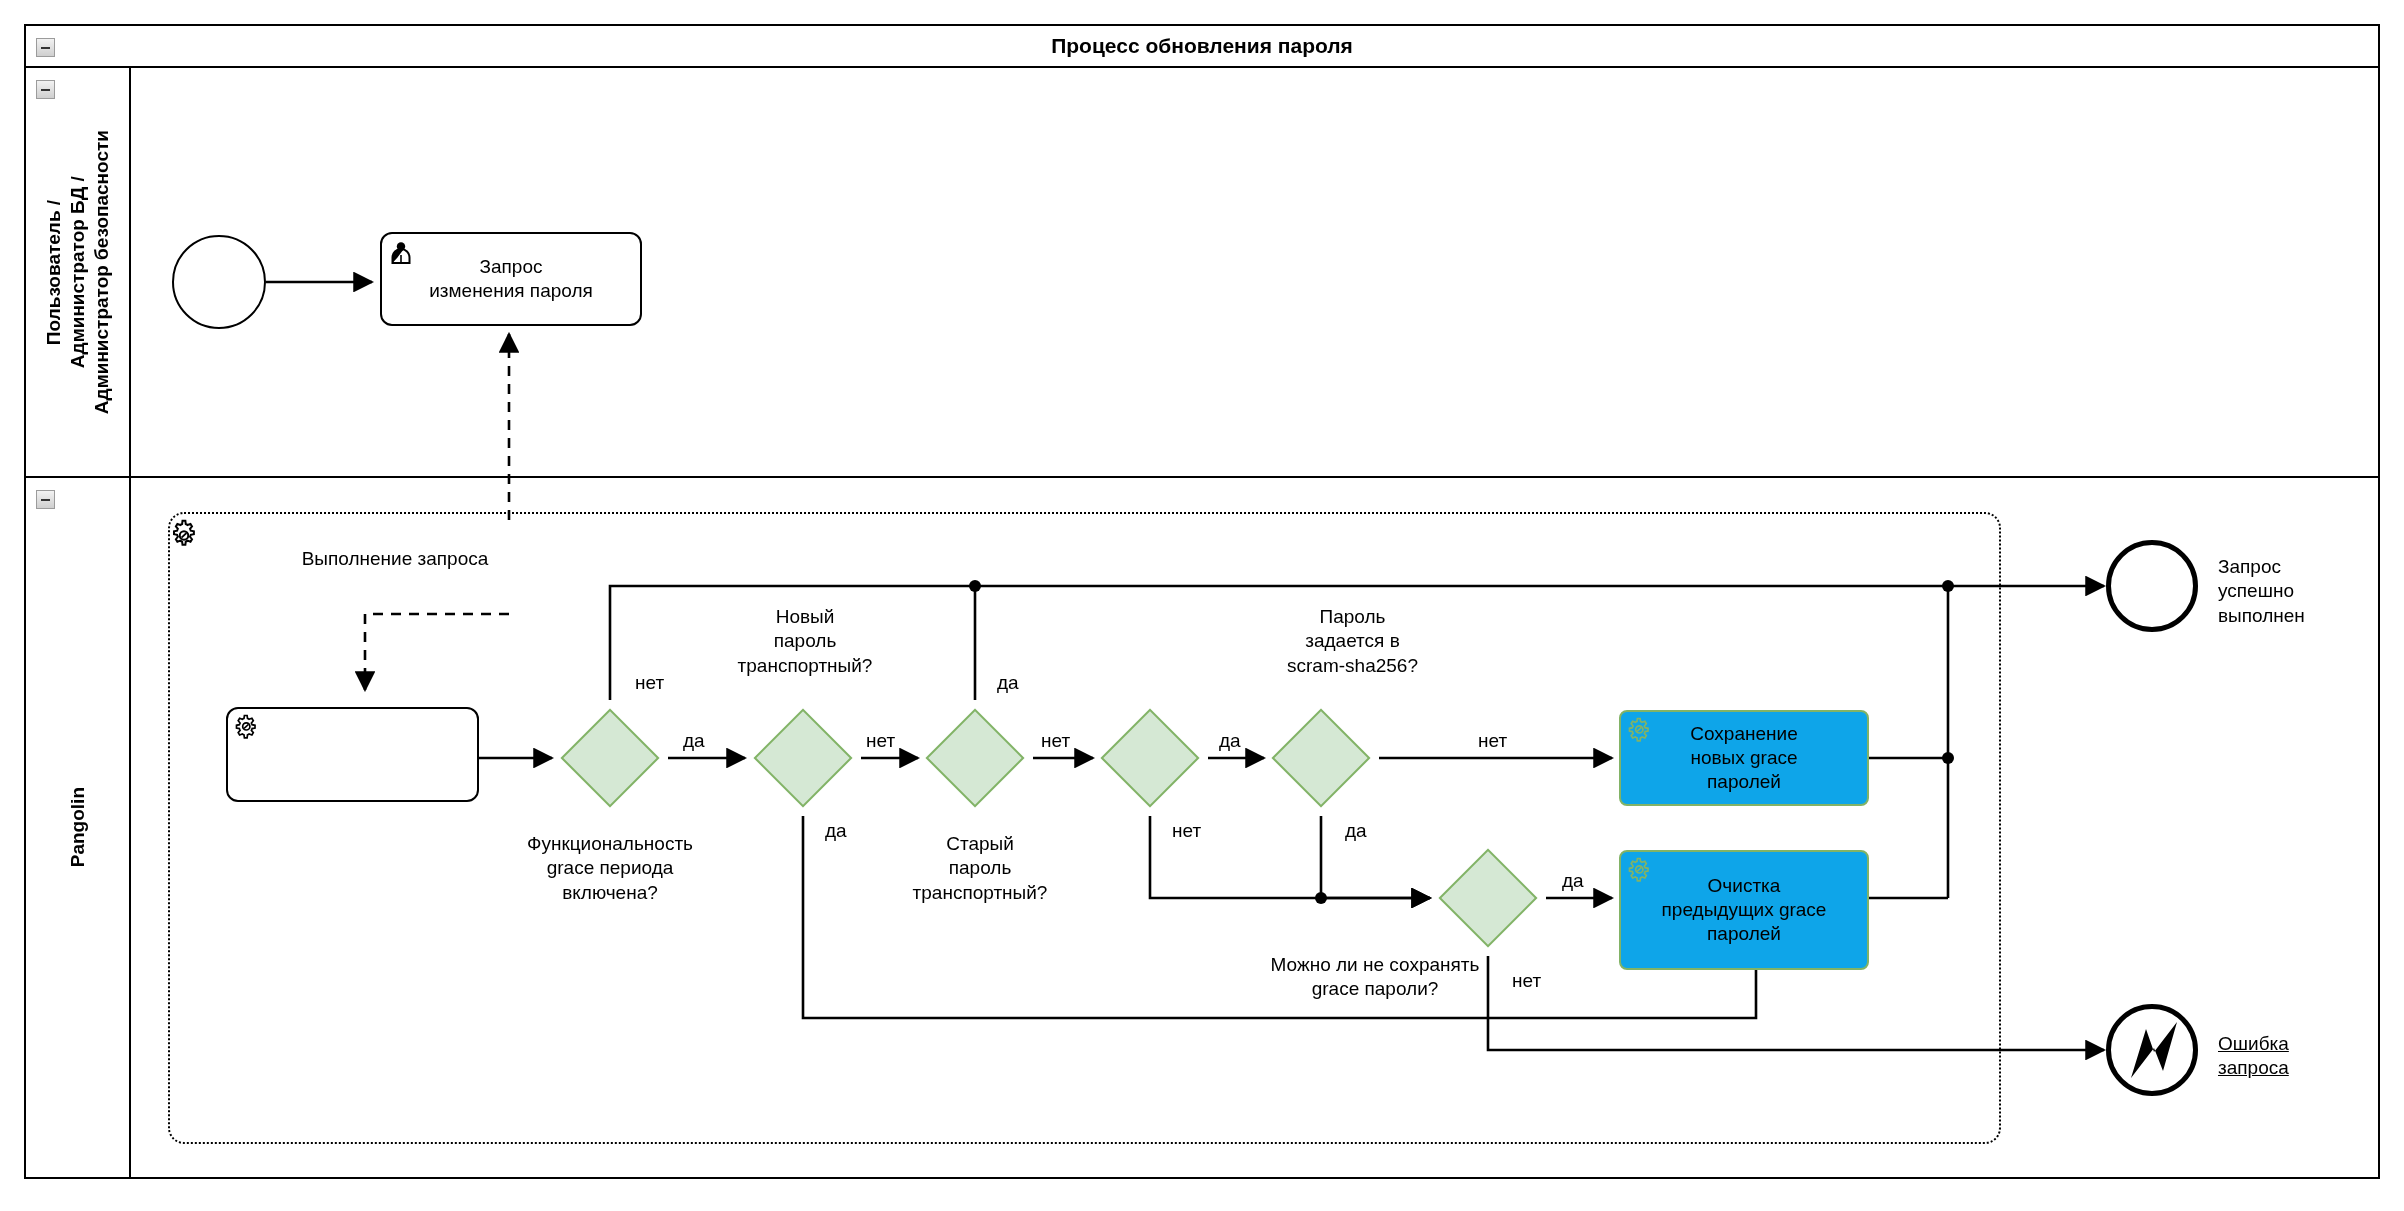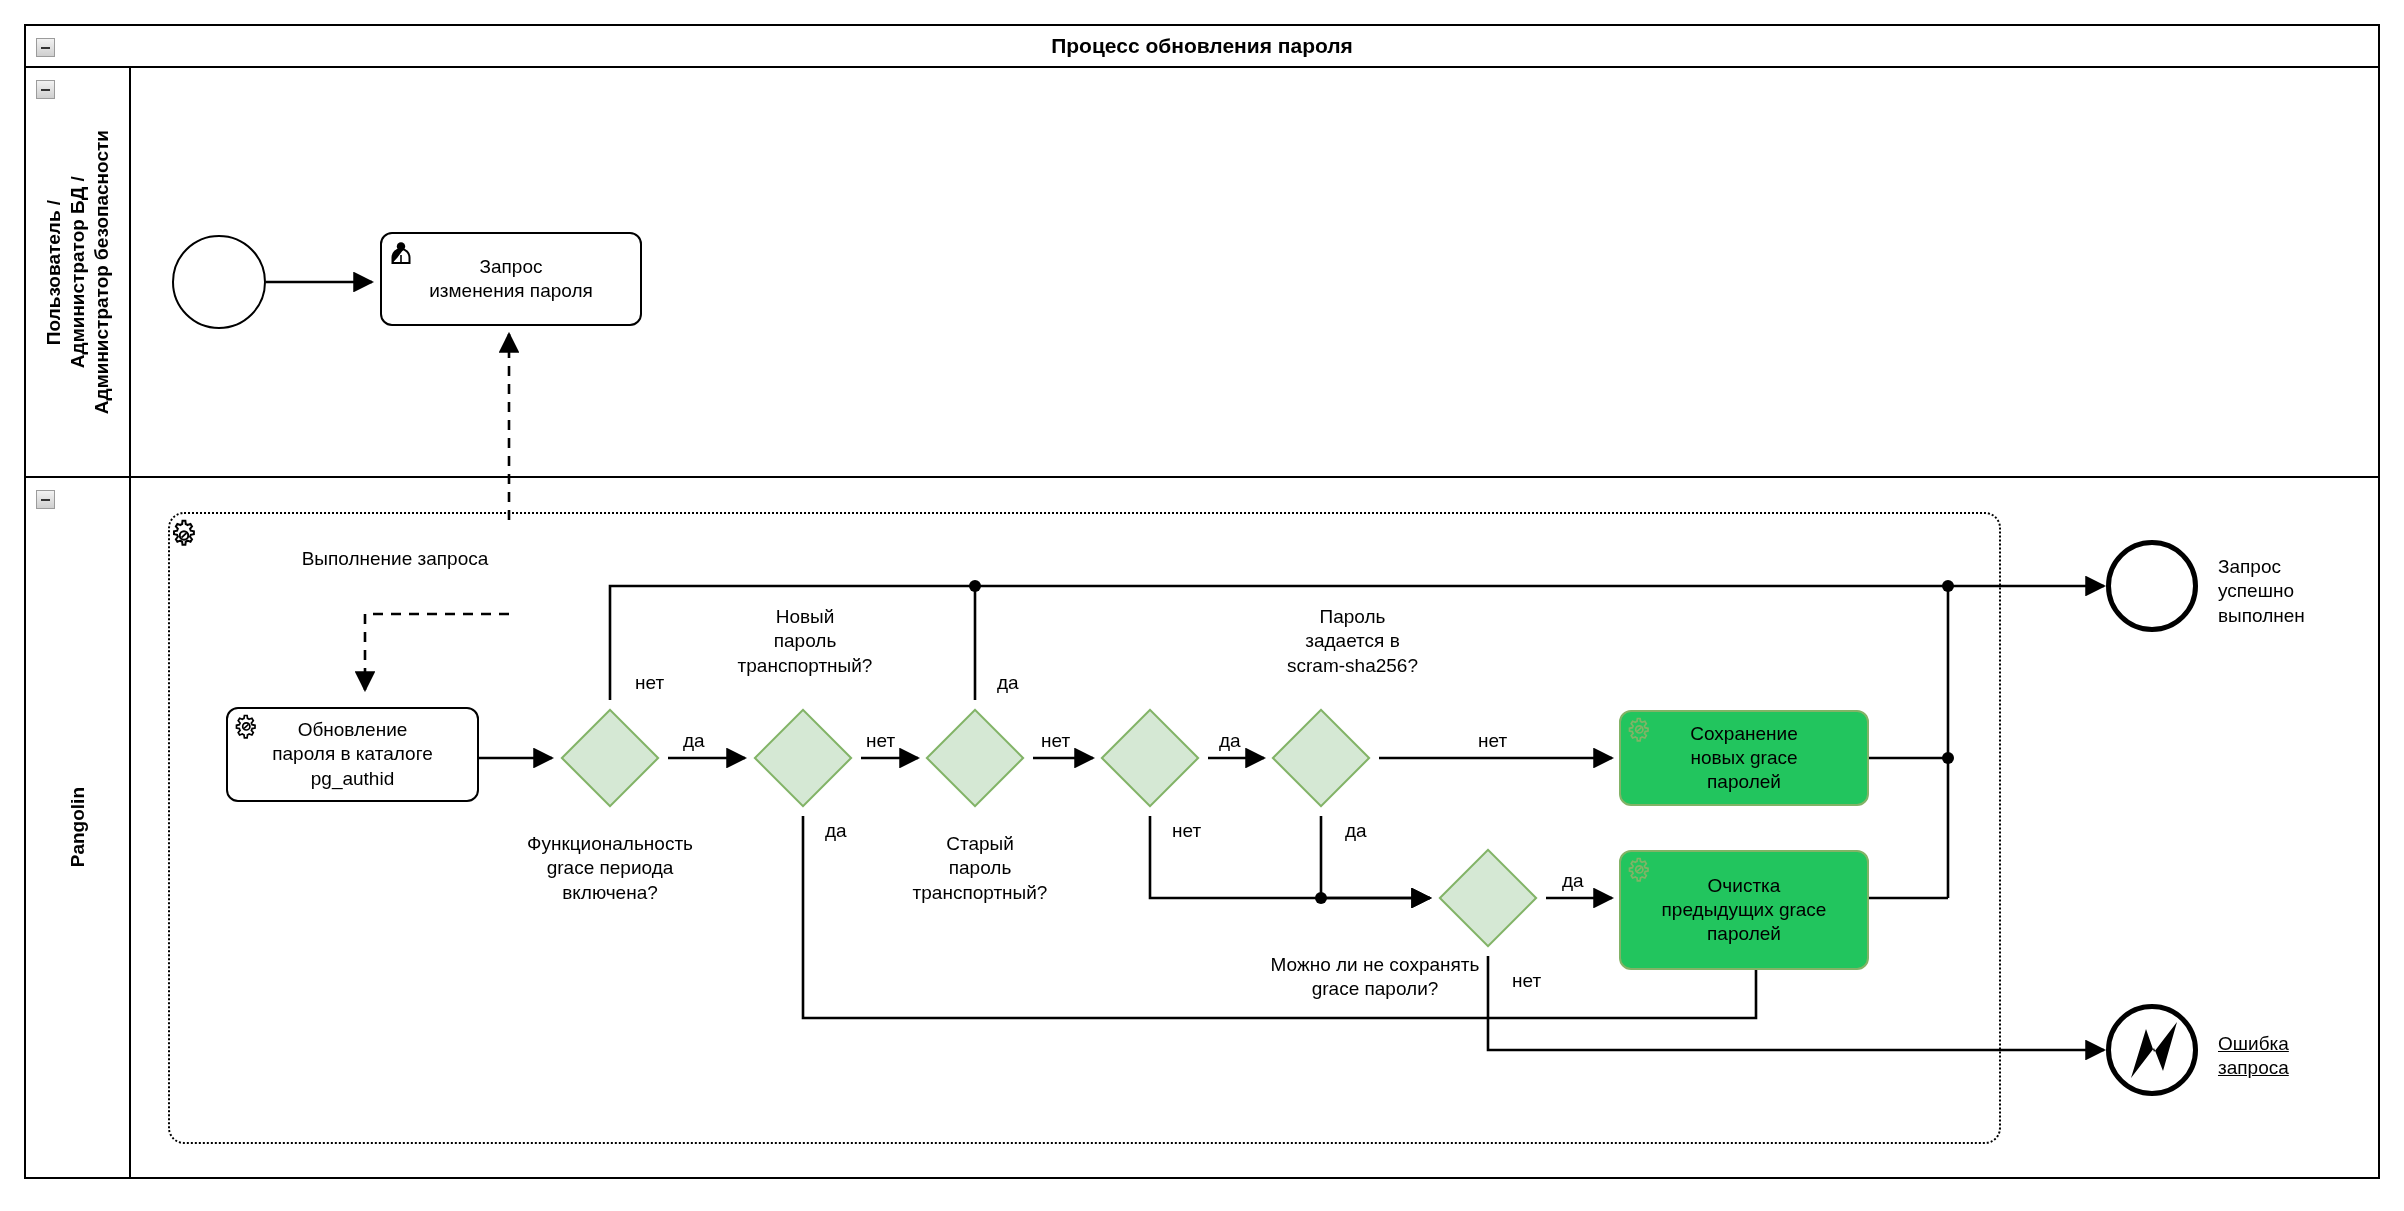--- a/index.html
+++ b/index.html
@@ -14,21 +14,21 @@
        color:#000;text-align:center;line-height:1.25;white-space:pre-line;}
   .lane-div{position:absolute;border-top:2px solid #000;}
   .collapse-btn{position:absolute;width:19px;height:19px;box-sizing:border-box;
        border:1px solid #9b9b9b;background:linear-gradient(#f2f2f2,#cfcfcf);
        display:flex;align-items:center;justify-content:center;}
   .collapse-btn i{display:block;width:9px;height:2px;background:#333;}
   .subproc{position:absolute;box-sizing:border-box;border:2px dotted #000;border-radius:16px;background:transparent;}
   .task{position:absolute;box-sizing:border-box;border:2px solid #000;border-radius:12px;background:#fff;
        display:flex;align-items:center;justify-content:center;text-align:center;font-size:19px;color:#000;
        line-height:1.28;white-space:pre-line;padding:4px 10px 4px 10px;}
-  .task.green{background:#22c55e;border-color:#82b366;}
+  .task.green{background:#0ea5e9;border-color:#82b366;border-radius:8px;}
   .task .tico{position:absolute;left:6px;top:5px;width:26px;height:26px;}
   .gw{position:absolute;width:100px;height:100px;}
   .gw .shape{position:absolute;left:50%;top:50%;width:70px;height:70px;margin:-35px 0 0 -35px;
        background:#d5e8d4;border:2px solid #82b366;transform:rotate(45deg);box-sizing:border-box;}
   .ev{position:absolute;border-radius:50%;box-sizing:border-box;background:#fff;}
   .ev.start{border:2px solid #000;}
   .ev.end{border:5px solid #000;}
   .lbl{position:absolute;font-size:19px;color:#000;line-height:1.28;text-align:center;white-space:pre-line;}
   .lbl.left{text-align:left;}
   .flowlbl{position:absolute;font-size:19px;color:#000;white-space:nowrap;}
@@ -148,23 +148,20 @@
   </div>
 
   <div class="lbl" style="left:270px;top:547px;width:250px;">Выполнение запроса</div>
 
   <div class="task" style="left:226px;top:707px;width:253px;height:95px;">
     <svg class="tico" viewBox="0 0 26 26">
       <path d="M15.6,3.8 l2.8,-1.0 l1.4,2.4 l-1.9,2.3 a7,7 0 0 1 0.7,1.7 l2.9,0.6 l0,2.7 l-2.9,0.6 a7,7 0 0 1 -0.7,1.7 l1.9,2.3 l-1.4,2.4 l-2.8,-1.0 a7,7 0 0 1 -1.6,0.9 l-0.4,2.9 l-2.7,0 l-0.4,-2.9 a7,7 0 0 1 -1.6,-0.9 l-2.8,1.0 l-1.4,-2.4 l1.9,-2.3 a7,7 0 0 1 -0.7,-1.7 l-2.9,-0.6 l0,-2.7 l2.9,-0.6 a7,7 0 0 1 0.7,-1.7 l-1.9,-2.3 l1.4,-2.4 l2.8,1.0 a7,7 0 0 1 1.6,-0.9 l0.4,-2.9 l2.7,0 l0.4,2.9 a7,7 0 0 1 1.6,0.9 z" fill="none" stroke="#000" stroke-width="1.7" transform="translate(-0.5,1.5)"></path>
       <circle cx="12.3" cy="12.4" r="3.6" fill="none" stroke="#000" stroke-width="1.7"></circle>
       <line x1="10.1" y1="14.4" x2="14.5" y2="10.4" stroke="#000" stroke-width="1.5"></line>
     </svg>
-    <span>Обновление
-пароля в каталоге
-pg_authid</span>
   </div>
 
   <div class="gw" style="left:560px;top:708px;">
     <div class="shape"></div>
   </div>
   <div class="lbl" style="left:480px;top:832px;width:260px;">Функциональность
 grace периода
 включена?</div>
 
   <div class="gw" style="left:753px;top:708px;">

